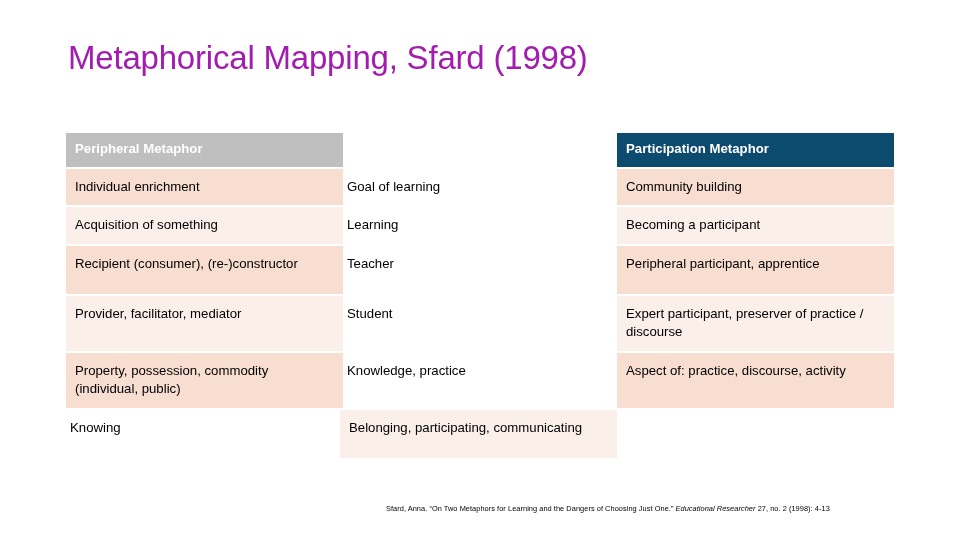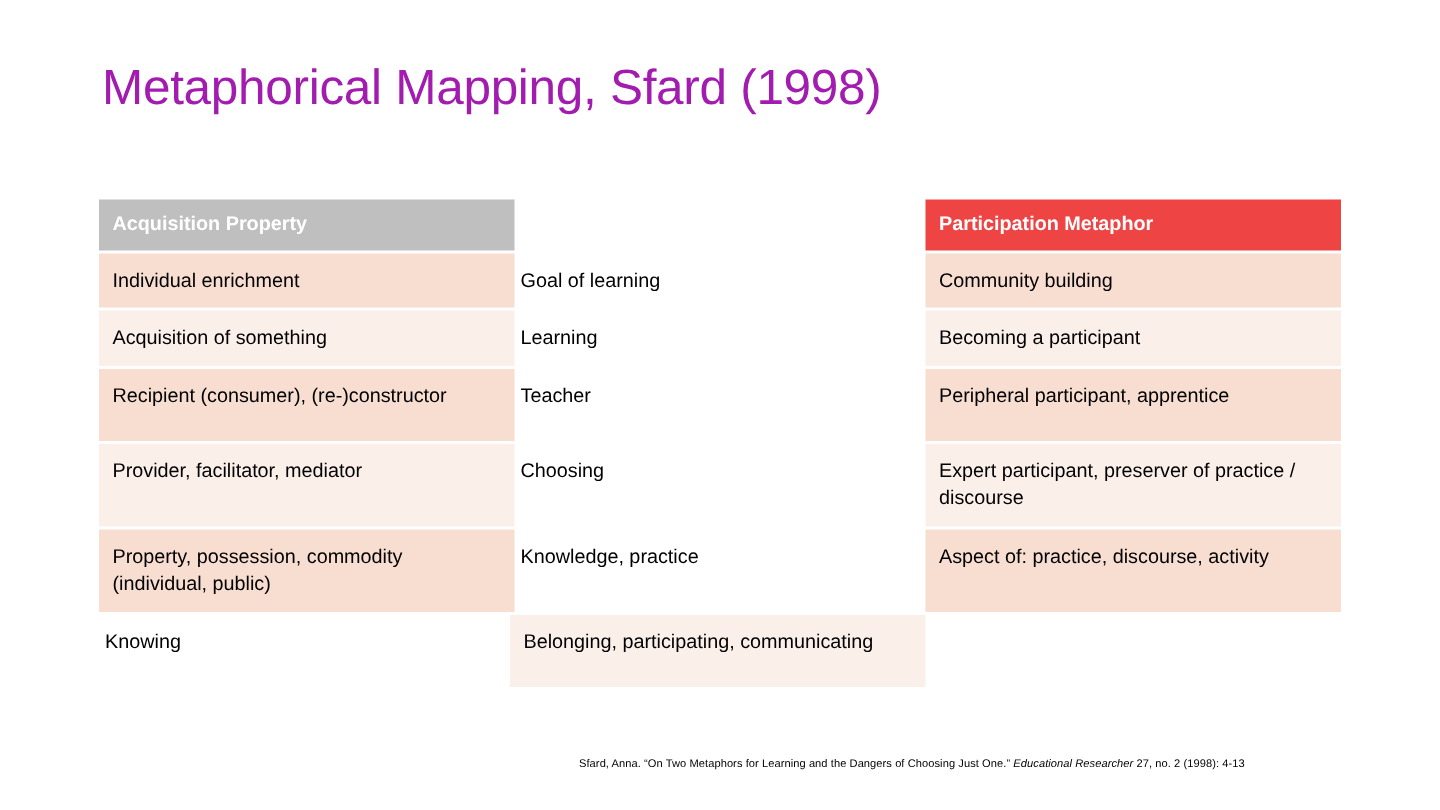--- a/index.html
+++ b/index.html
@@ -68,21 +68,21 @@
   
   .hrow .cell {
     font-weight: bold;
     color: #ffffff;
     font-size: 13.2px;
     padding-top: 7px;
     padding-bottom: 8px;
   }
   .hrow .col-a { background: #bfbfbf; }
   .hrow .col-b { background: transparent; }
-  .hrow .col-c { background: #ef4444; }
+  .hrow .col-c { background: #0c4a6e; }
 
   
   .shade-dark  .col-a,
   .shade-dark  .col-c { background: #f8ddd1; }
   .shade-light .col-a,
   .shade-light .col-c { background: #fbefea; }
 
   
   .h1 .cell { min-height: 33px; }
   .h2 .cell { min-height: 48px; }
@@ -102,21 +102,21 @@
   #citation .it { font-style: italic; }
 </style>
 </head>
 <body>
 
 <div id="page-title">Metaphorical Mapping, Sfard (1998)</div>
 
 <div id="mapping-table">
 
   <div class="trow hrow">
-    <div class="cell col-a">Acquisition Property</div>
+    <div class="cell col-a">Peripheral Metaphor</div>
     <div class="cell col-b"></div>
     <div class="cell col-c">Participation Metaphor</div>
   </div>
 
   <div class="trow shade-dark h1">
     <div class="cell col-a">Individual enrichment</div>
     <div class="cell col-b">Goal of learning</div>
     <div class="cell col-c">Community building</div>
   </div>
 
@@ -127,21 +127,21 @@
   </div>
 
   <div class="trow shade-dark h2">
     <div class="cell col-a">Recipient (consumer), (re-)constructor</div>
     <div class="cell col-b">Teacher</div>
     <div class="cell col-c">Peripheral participant, apprentice</div>
   </div>
 
   <div class="trow shade-light h2">
     <div class="cell col-a">Provider, facilitator, mediator</div>
-    <div class="cell col-b">Choosing</div>
+    <div class="cell col-b">Student</div>
     <div class="cell col-c">Expert participant, preserver of practice / discourse</div>
   </div>
 
   <div class="trow shade-dark h2">
     <div class="cell col-a">Property, possession, commodity (individual, public)</div>
     <div class="cell col-b">Knowledge, practice</div>
     <div class="cell col-c">Aspect of: practice, discourse, activity</div>
   </div>
 
   <div class="trow shade-light h2">

